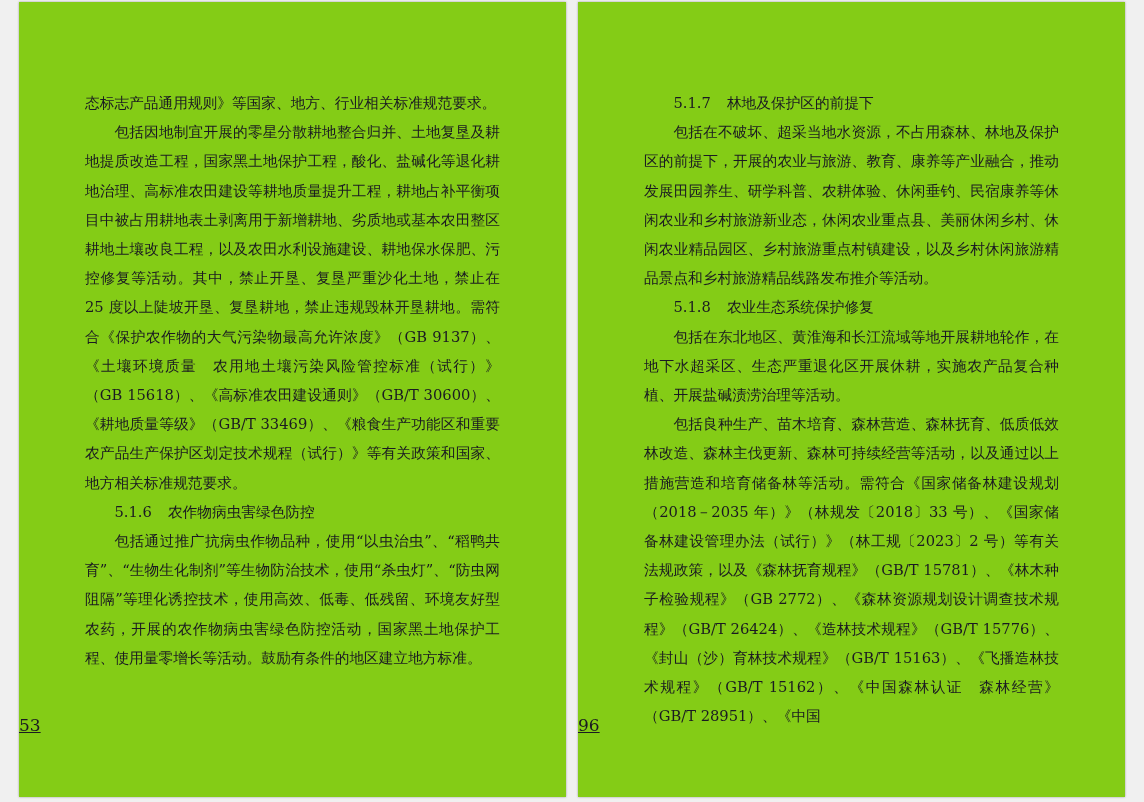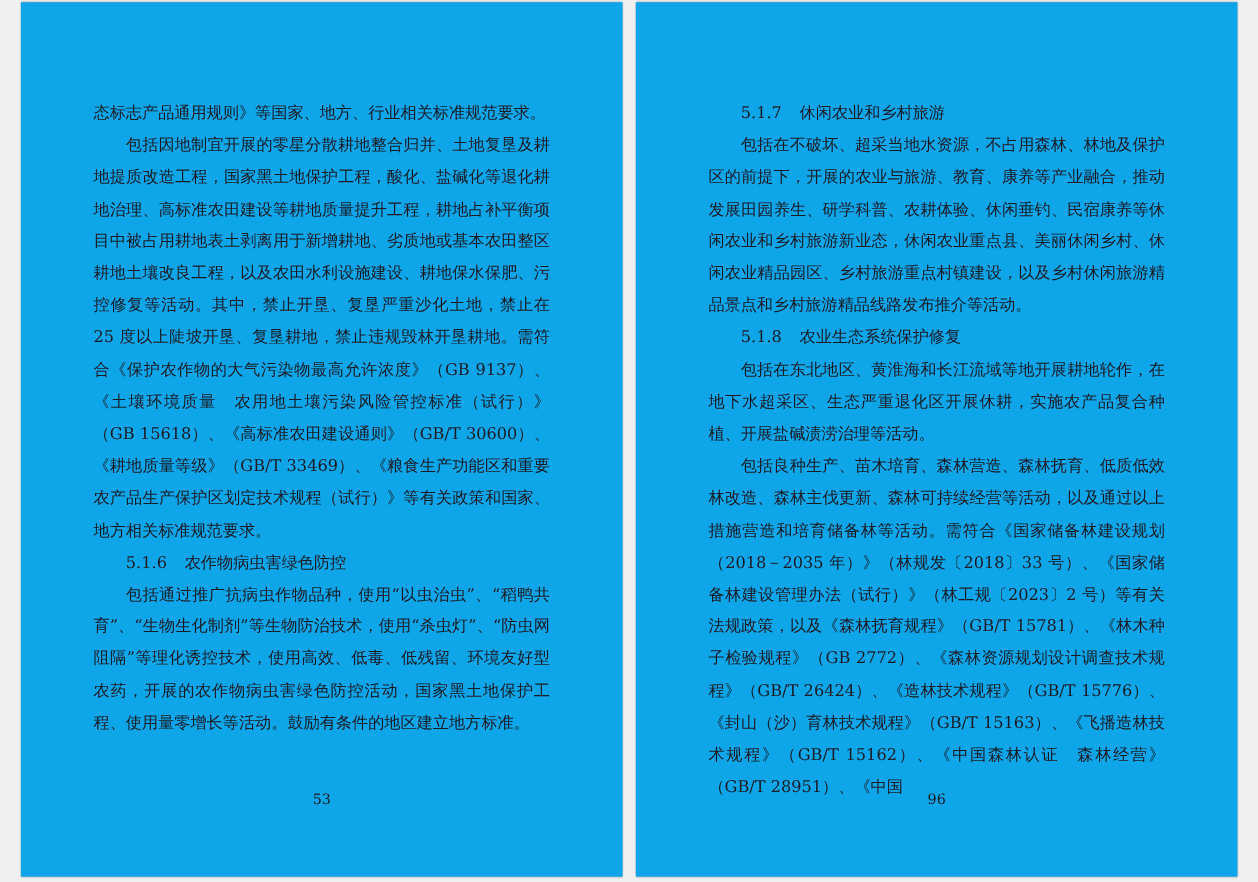--- a/index.html
+++ b/index.html
@@ -21,21 +21,21 @@
     align-items: flex-start;
     justify-content: center;
     gap: 12px;
     padding-top: 2px;
     box-sizing: border-box;
     background: #f0f0f0;
   }
   .page {
     width: 547px;
     height: 795px;
-    background: #0ea5e9;
+    background: #84cc16;
     box-shadow: 0 0 2px rgba(0,0,0,0.35);
     box-sizing: border-box;
     position: relative;
     padding: 86px 66px 0 66px;
   }
   .page-body {
     font-size: 14.7px;
     line-height: 29.2px;
     color: #1a1a22;
     text-align: justify;
@@ -57,24 +57,24 @@
     letter-spacing: 0;
   }
   .heading .htext {
     margin-left: 1.1em;
   }
   .page-number {
     position: absolute;
     bottom: 62px;
     left: 0;
     right: 0;
-    text-align: center;
-    font-size: 13px;
+    font-size: 17px;
     color: #1a1a22;
     font-family: "DejaVu Serif", "Liberation Serif", serif;
+    text-decoration: underline;
   }
 </style>
 </head>
 <body>
 
 <div class="viewer">
 
   <div class="page">
     <div class="page-body">
 
@@ -90,21 +90,21 @@
       <p class="para">包括通过推广抗病虫作物品种，使用“以虫治虫”、“稻鸭共育”、“生物生化制剂”等生物防治技术，使用“杀虫灯”、“防虫网阻隔”等理化诱控技术，使用高效、低毒、低残留、环境友好型农药，开展的农作物病虫害绿色防控活动，国家黑土地保护工程、使用量零增长等活动。鼓励有条件的地区建立地方标准。</p>
 
     </div>
     <div class="page-number">53</div>
   </div>
 
   <div class="page">
     <div class="page-body">
 
       <div class="heading">
-        <span class="num">5.1.7</span><span class="htext">休闲农业和乡村旅游</span>
+        <span class="num">5.1.7</span><span class="htext">林地及保护区的前提下</span>
       </div>
 
       <p class="para">包括在不破坏、超采当地水资源，不占用森林、林地及保护区的前提下，开展的农业与旅游、教育、康养等产业融合，推动发展田园养生、研学科普、农耕体验、休闲垂钓、民宿康养等休闲农业和乡村旅游新业态，休闲农业重点县、美丽休闲乡村、休闲农业精品园区、乡村旅游重点村镇建设，以及乡村休闲旅游精品景点和乡村旅游精品线路发布推介等活动。</p>
 
       <div class="heading">
         <span class="num">5.1.8</span><span class="htext">农业生态系统保护修复</span>
       </div>
 
       <p class="para">包括在东北地区、黄淮海和长江流域等地开展耕地轮作，在地下水超采区、生态严重退化区开展休耕，实施农产品复合种植、开展盐碱渍涝治理等活动。</p>
 

